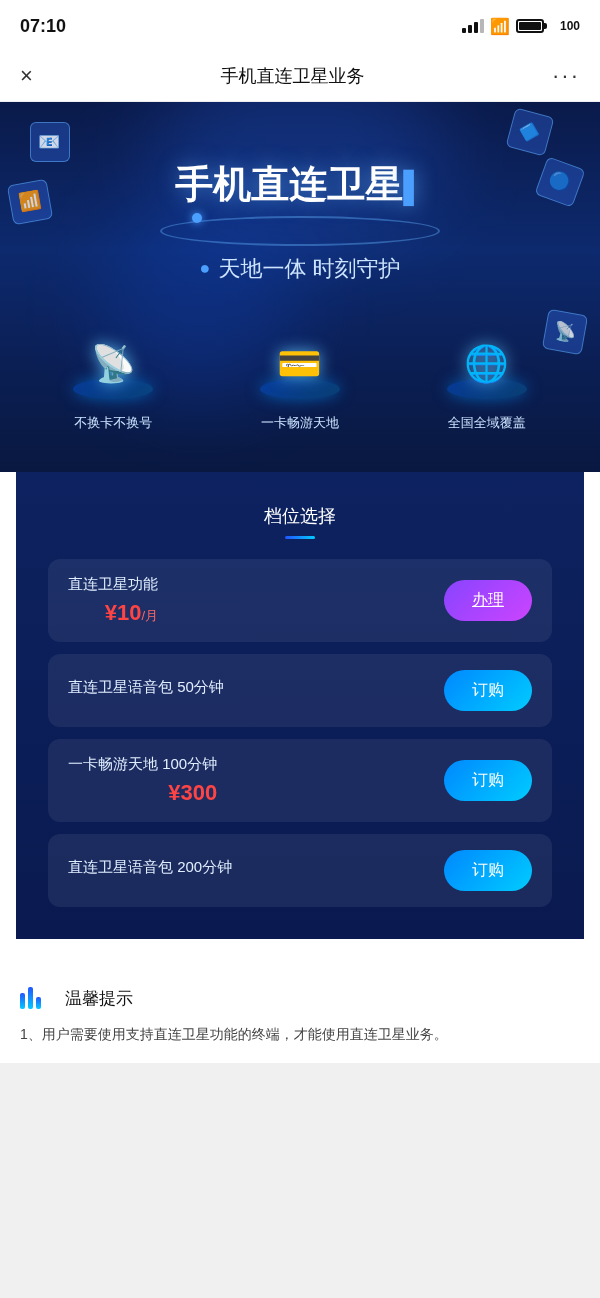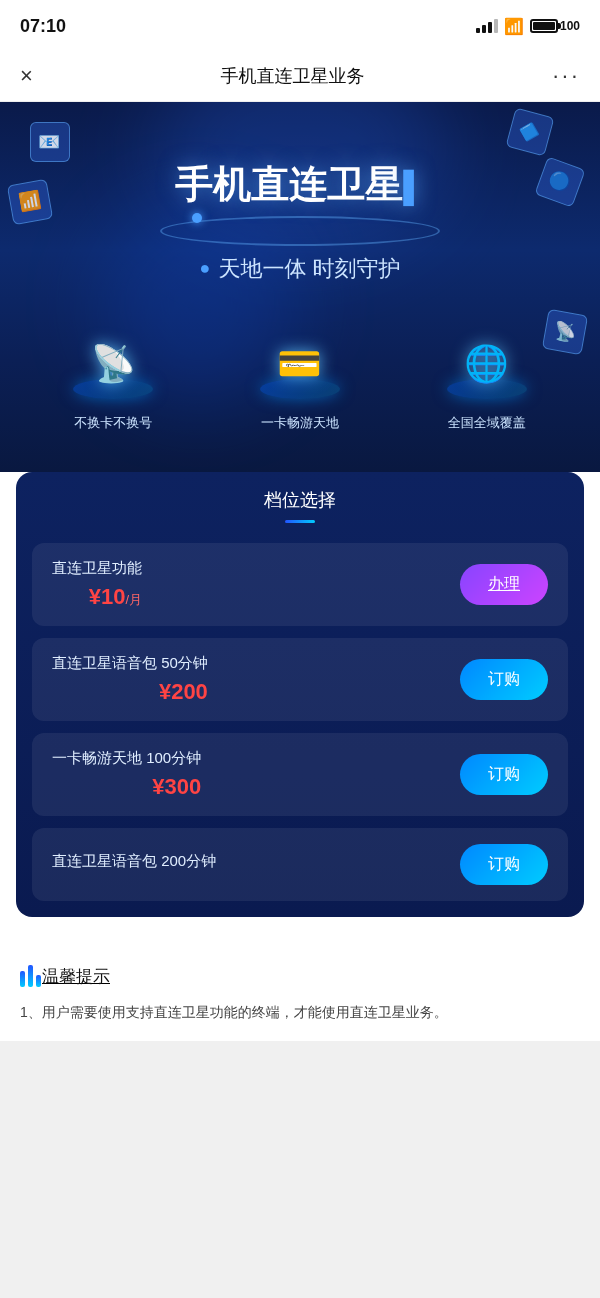--- a/index.html
+++ b/index.html
@@ -41,21 +41,21 @@
     .battery-container { display: flex; align-items: center; }
     .battery-box {
       width: 28px; height: 14px; border: 2px solid #111; border-radius: 3px;
       position: relative; display: flex; align-items: center; padding: 1px;
     }
     .battery-box::after {
       content: ''; position: absolute; right: -5px; top: 50%; transform: translateY(-50%);
       width: 3px; height: 6px; background: #111; border-radius: 0 2px 2px 0;
     }
     .battery-fill { background: #111; height: 100%; width: 100%; border-radius: 1px; }
-    .battery-text { font-size: 12px; font-weight: 600; color: #111; margin-left: 2px; }
+    .battery-text { font-size: 12px; font-weight: 600; color: #111; margin-left: 16px; }
 
     
     .nav-bar {
       background: #fff;
       display: flex;
       align-items: center;
       justify-content: space-between;
       padding: 12px 20px;
       height: 52px;
       border-bottom: 1px solid #eee;
@@ -185,22 +185,22 @@
     }
 
     
     .plans-section {
       background: #fff;
       margin: 0;
       padding: 0 16px 16px;
     }
     .plans-card {
       background: linear-gradient(180deg, #0d2260 0%, #0a1a50 100%);
-      border-radius: 16px;
-      padding: 16px;
+      border-radius: 0;
+      padding: 32px;
       margin: 0 0 16px;
     }
     .plans-header {
       text-align: center;
       margin-bottom: 20px;
     }
     .plans-title {
       font-size: 18px;
       color: #fff;
       margin-bottom: 8px;
@@ -266,23 +266,22 @@
     }
 
     
     .notice-section {
       background: #fff;
       padding: 16px 20px;
     }
     .notice-header {
       display: flex;
       align-items: center;
-      gap: 1px;
+      gap: 24px;
       margin-bottom: 12px;
-      text-decoration: underline;
     }
     .notice-bars {
       display: flex;
       gap: 3px;
       align-items: flex-end;
     }
     .notice-bar {
       width: 5px;
       border-radius: 2px;
       background: linear-gradient(180deg, #2255ff, #00ccff);
@@ -392,23 +391,20 @@
         <div class="plan-price">
           <span>¥10</span><span class="per-month">/月</span>
         </div>
       </div>
       <button class="btn-handle">办理</button>
     </div>
 
     <div class="plan-item">
       <div class="plan-info">
         <div class="plan-name">直连卫星语音包 50分钟</div>
-        <div class="plan-price">
-          <span>¥200</span>
-        </div>
       </div>
       <button class="btn-subscribe">订购</button>
     </div>
 
     <div class="plan-item">
       <div class="plan-info">
         <div class="plan-name">一卡畅游天地 100分钟</div>
         <div class="plan-price">
           <span>¥300</span>
         </div>

